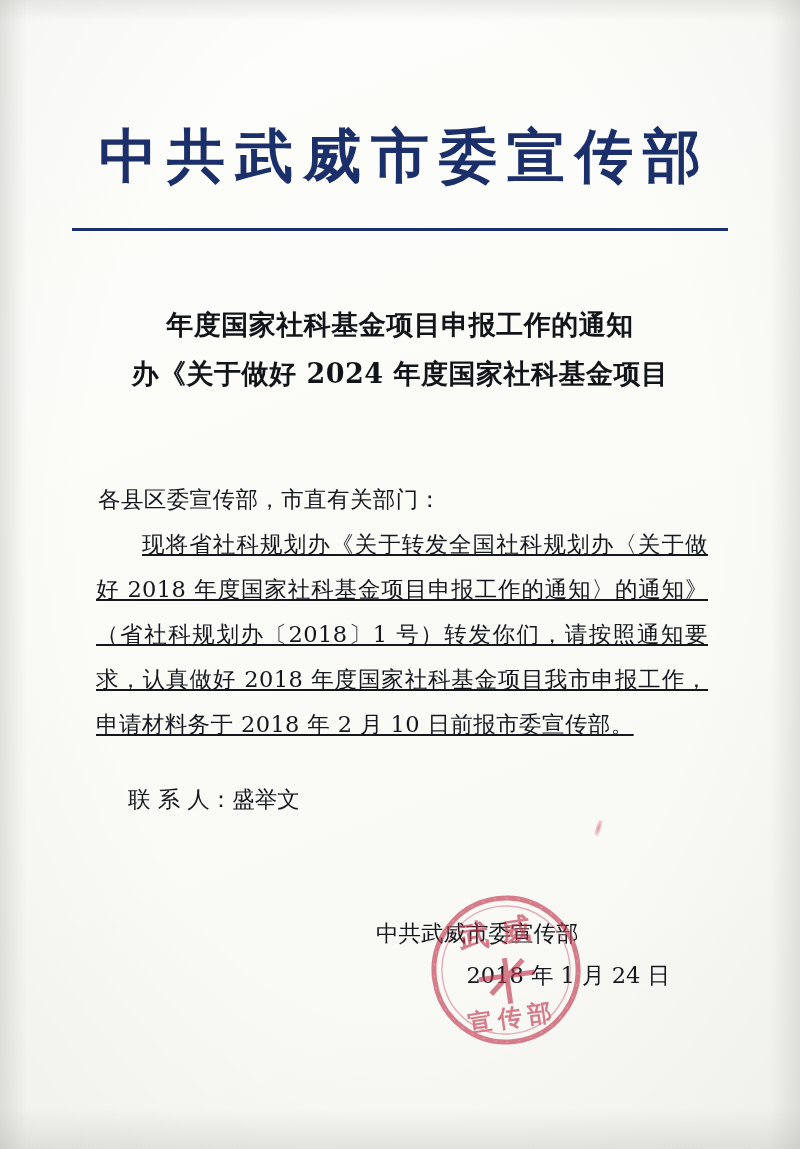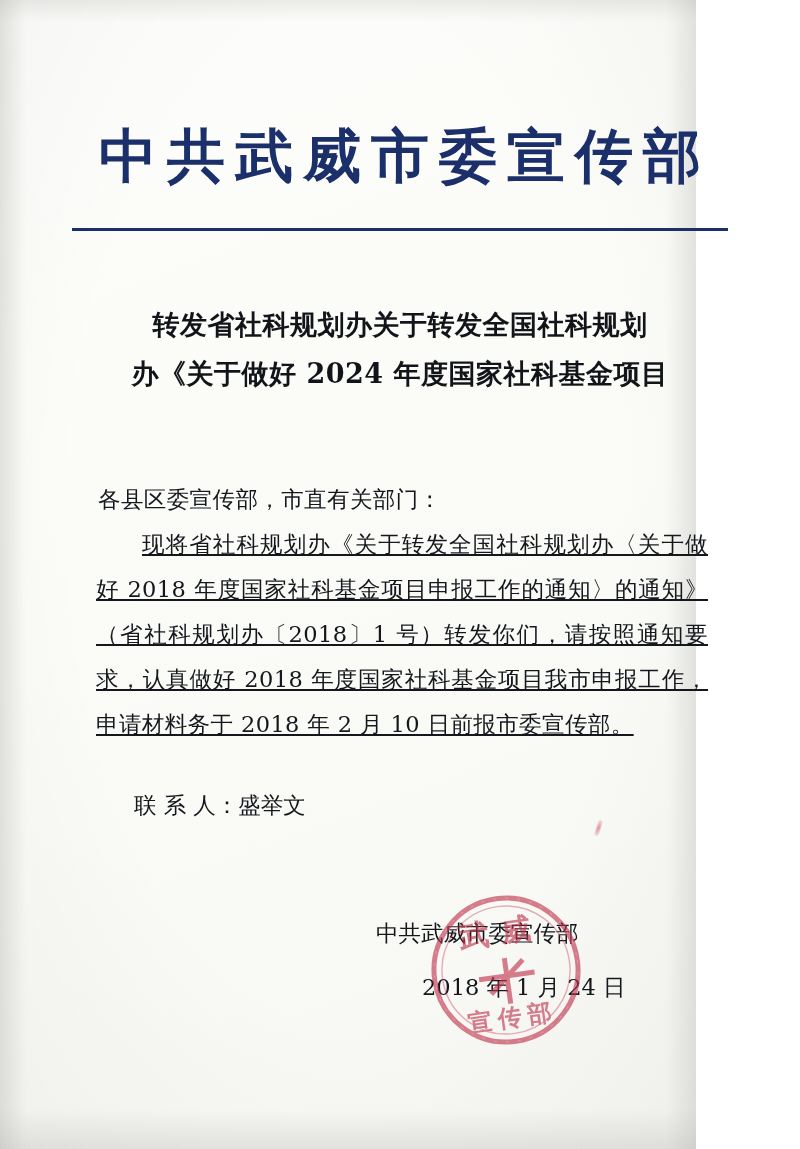--- a/index.html
+++ b/index.html
@@ -8,21 +8,21 @@
   }
   body {
     width: 800px;
     height: 1149px;
     background: #ffffff;
     font-family: "DejaVu Serif", "Liberation Serif", serif;
     overflow: hidden;
   }
   .page {
     position: relative;
-    width: 696px;
+    width: 800px;
     height: 1149px;
     background:
       linear-gradient(160deg, #fdfdfb 0%, #fbfbf8 40%, #f7f7f4 100%);
   }
   
   .page::before {
     content: "";
     position: absolute;
     inset: 0;
     background:
@@ -116,36 +116,36 @@
   .contact-lines {
     position: absolute;
     top: 778px;
     left: 128px;
     width: 560px;
     color: #14181d;
     font-size: 22.5px;
     line-height: 42px;
   }
   .contact-line {
-    margin: 6px;
+    margin: 0;
     white-space: pre;
   }
 
   .signature {
     position: absolute;
     top: 912px;
     left: 330px;
     width: 340px;
     text-align: left;
     color: #14181d;
     font-size: 22.5px;
     line-height: 42px;
   }
   .sig-name { margin: 0 0 0 46px; }
-  .sig-date { margin: 12px 0 0 92px; white-space: pre; }
+  .sig-date { margin: 0 0 0 92px; white-space: pre; text-align: right; }
 
   
   .seal {
     position: absolute;
     left: 416px;
     top: 880px;
     width: 180px;
     height: 180px;
     pointer-events: none;
     opacity: 0.62;
@@ -170,21 +170,21 @@
   <div class="edge-top"></div>
   <div class="edge-left"></div>
   <div class="edge-right"></div>
   <div class="edge-bottom"></div>
 
   <div class="letterhead">中共武威市委宣传部</div>
 
   <div class="rule"></div>
 
   <div class="doc-title">
-    <div>转发省社科规划办关于转发全国社科规划</div>
+    <div>年度国家社科基金项目申报工作的通知</div>
     <div>办《关于做好 2024 年度国家社科基金项目</div>
   </div>
 
   <div class="body-block">
     <p class="salutation">各县区委宣传部，市直有关部门：</p>
     <p class="para">现将省社科规划办《关于转发全国社科规划办〈关于做好 2018 年度国家社科基金项目申报工作的通知〉的通知》（省社科规划办〔2018〕1 号）转发你们，请按照通知要求，认真做好 2018 年度国家社科基金项目我市申报工作，申请材料务于 2018 年 2 月 10 日前报市委宣传部。</p>
   </div>
 
   <div class="contact-lines">
     <p class="contact-line"><span>联 系 人：</span><span>盛举文</span></p>

